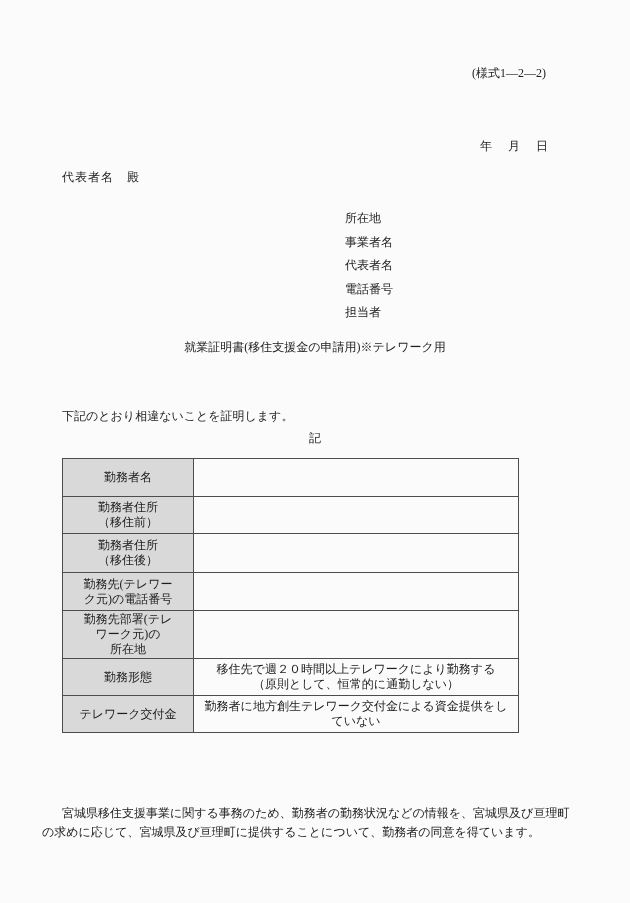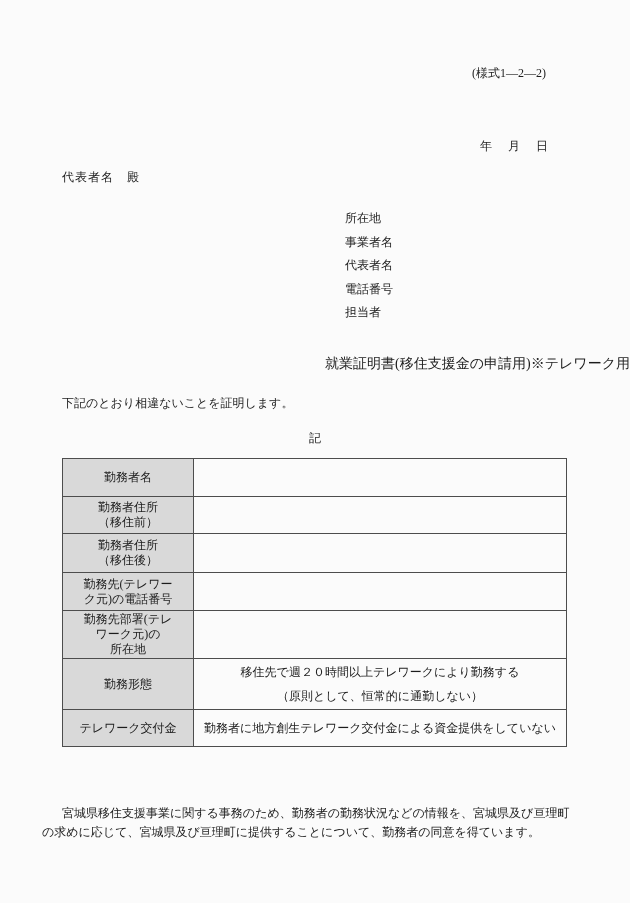--- a/index.html
+++ b/index.html
@@ -17,48 +17,48 @@
     overflow: hidden;
   }
   .abs { position: absolute; }
 
   .form-code   { top: 65px;  right: 84px; text-align: right; }
   .date-line   { top: 138px; right: 80px; letter-spacing: 2px; margin-left: 8px; }
   .addressee   { top: 169px; left: 62px;  letter-spacing: 1px; }
 
   .company-block { top: 207px; left: 345px; line-height: 23.5px; }
 
-  .doc-title   { top: 339px; left: 0; right: 0; text-align: right; font-size: 14px; margin-top: 16px; }
-  .intro       { top: 395px; left: 62px; }
+  .doc-title   { top: 339px; left: 0; right: 0; text-align: center; font-size: 12px; }
+  .intro       { top: 408px; left: 62px; }
   .section-mark{ top: 430px; left: 0; right: 0; text-align: center; }
 
   .form-table {
     top: 458px;
     left: 62px;
     border-collapse: collapse;
     table-layout: fixed;
-    width: 505px;
+    width: 457px;
     font-size: 12px;
   }
   .form-table th, .form-table td {
     border: 1px solid #4d4d4d;
     padding: 1px 6px;
     vertical-align: middle;
     white-space: pre-line;
   }
   .form-table th {
     width: 118px;
     background: #d9d9d9;
     font-weight: normal;
     text-align: center;
     line-height: 15px;
   }
   .form-table td {
     text-align: center;
-    line-height: 24px;
+    line-height: 15px;
   }
 
   .note {
     top: 784px;
     left: 42px;
     width: 534px;
     line-height: 19px;
     white-space: pre-line;
     text-indent: 8px;
     margin-top: 20px;

